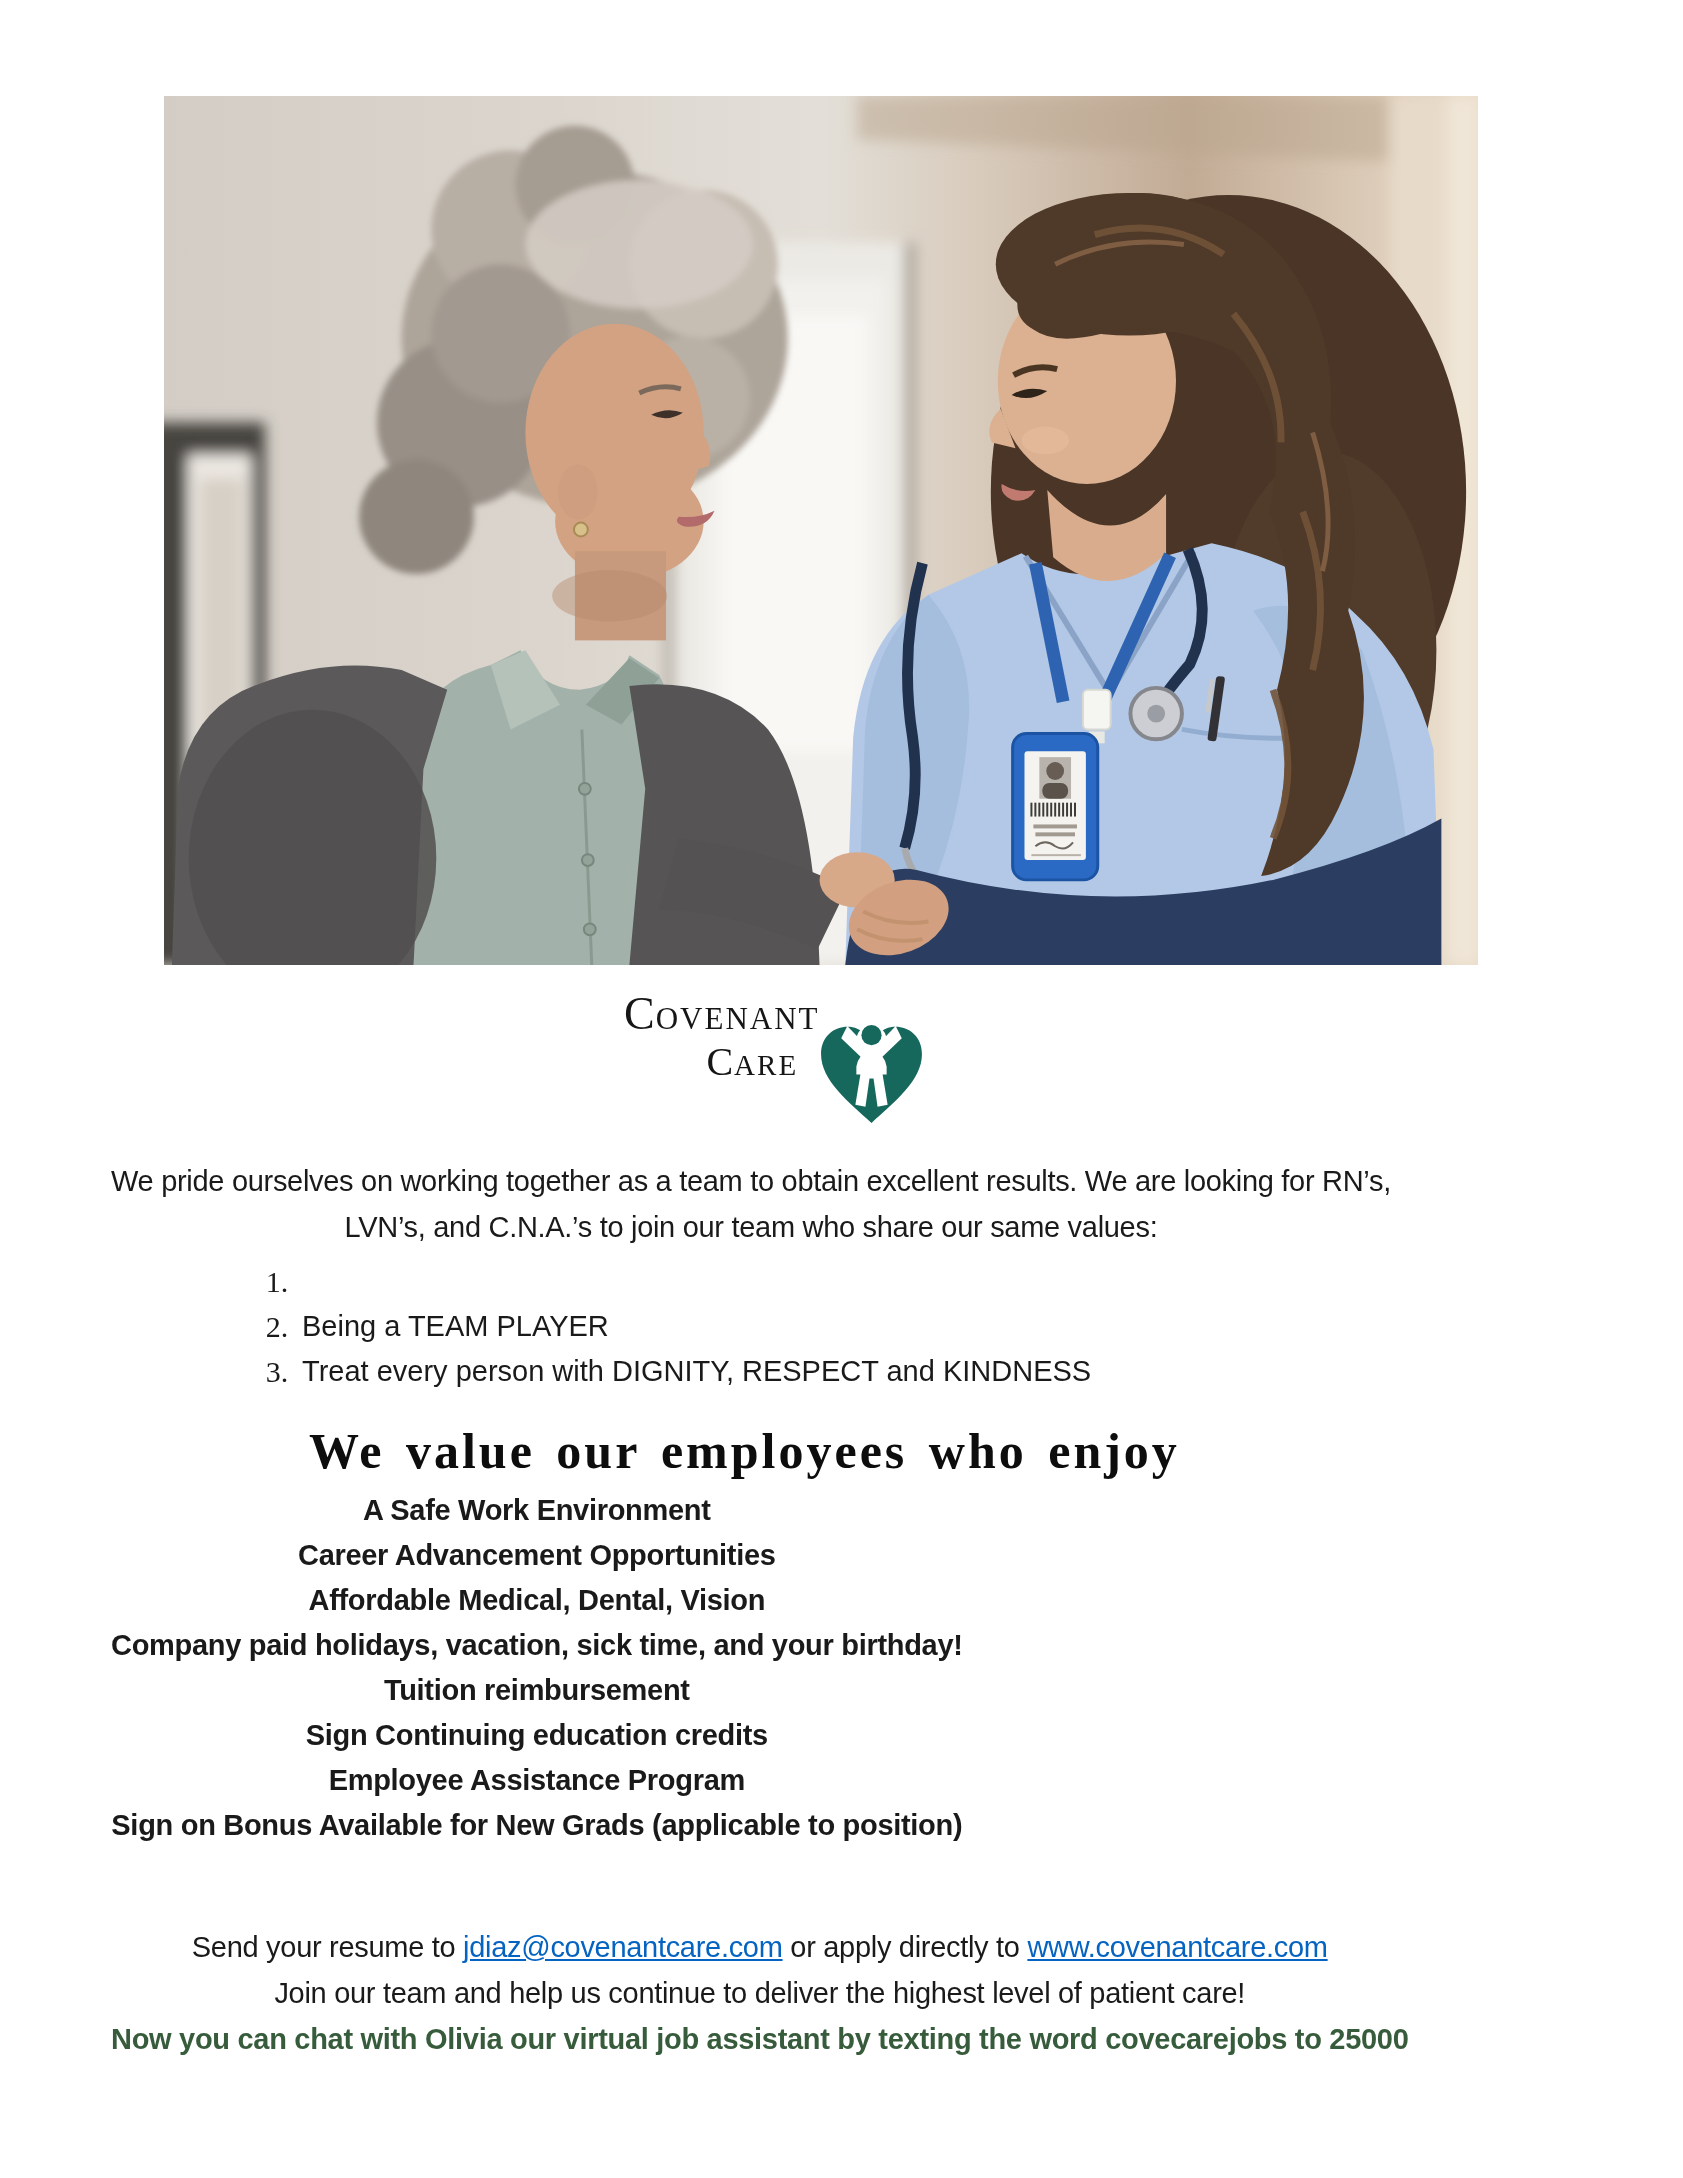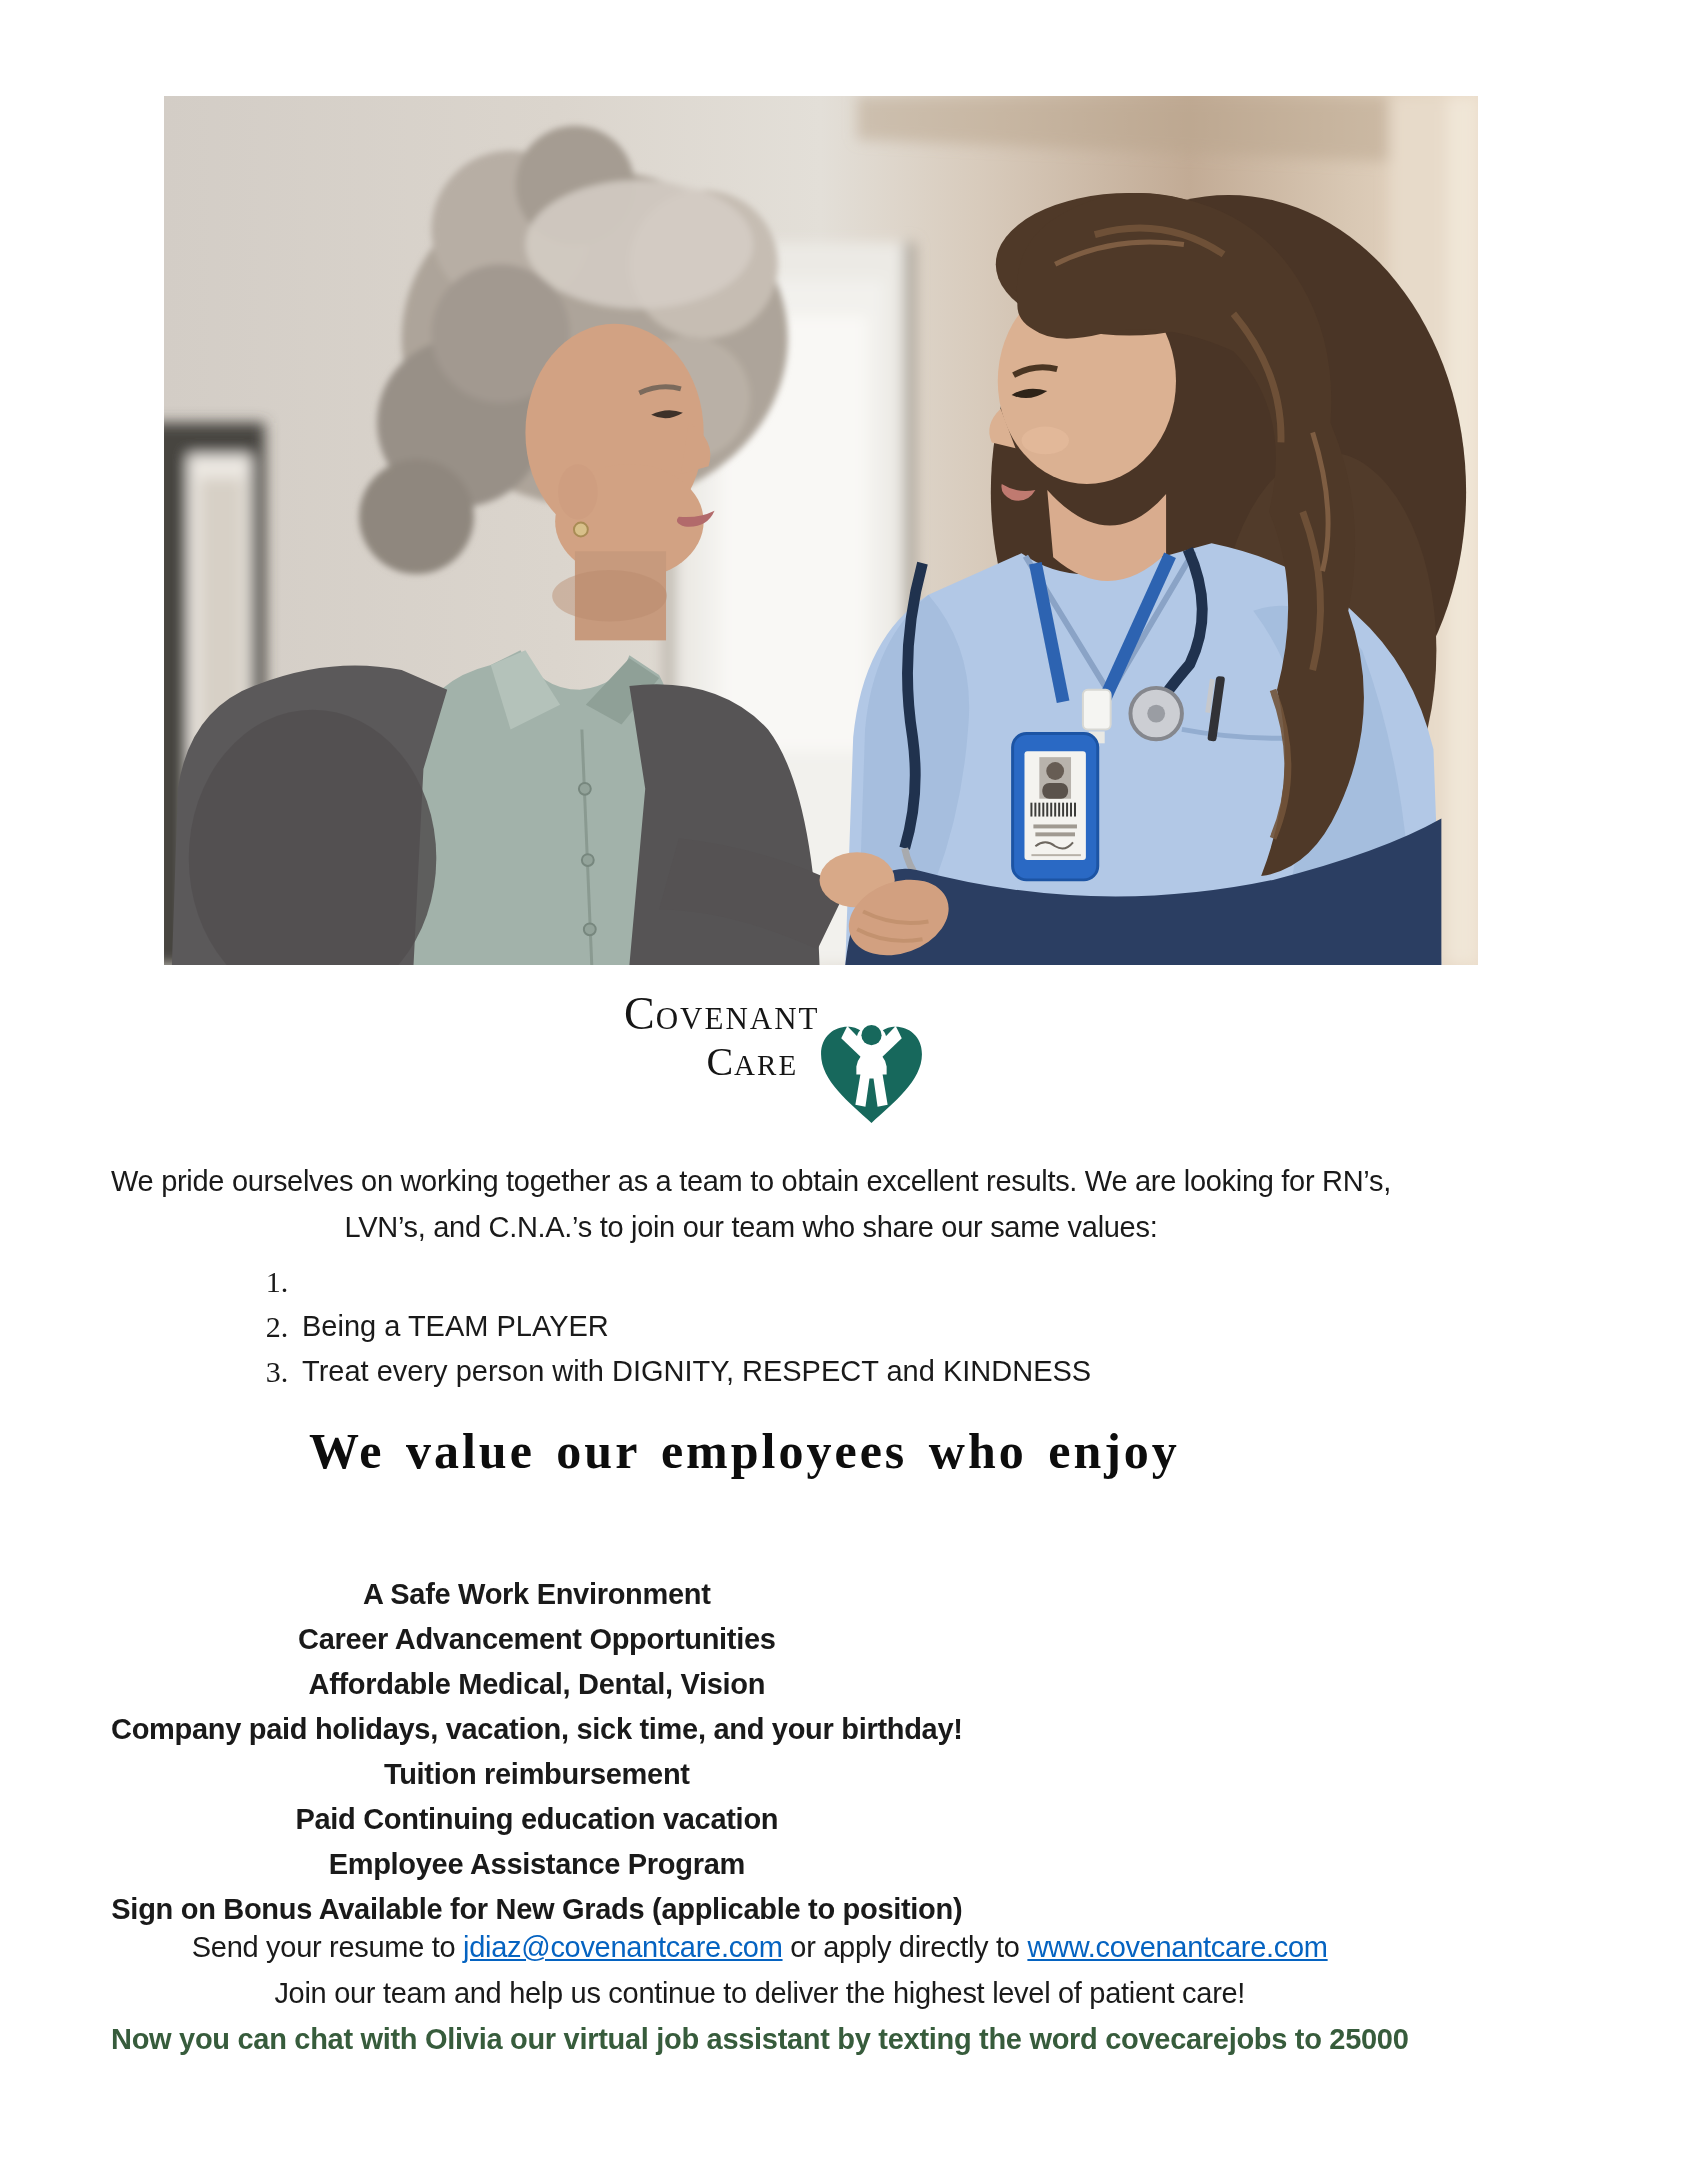--- a/index.html
+++ b/index.html
@@ -19,21 +19,21 @@
          letter-spacing:-0.3px;white-space:nowrap;}
   .b{font-weight:normal;}
   
   .values{position:absolute;left:252px;top:1259px;font-size:29px;line-height:45px;}
   .value-row{display:flex;white-space:nowrap;}
   .value-num{font-family:"Liberation Serif",serif;width:50px;font-size:30px;}
   
   .heading{position:absolute;left:309px;top:1422px;font-family:"Liberation Serif",serif;
            font-weight:bold;font-size:50px;letter-spacing:3px;word-spacing:6px;color:#0d0d0d;white-space:nowrap;}
   
-  .benefits{position:absolute;left:111px;top:1572px;font-size:29px;line-height:45px;
+  .benefits{position:absolute;left:111px;top:1488px;font-size:29px;line-height:45px;
             font-weight:bold;letter-spacing:-0.3px;white-space:nowrap;}
   
   .closing{position:absolute;left:111px;top:1924px;font-size:29px;line-height:46px;
            letter-spacing:-0.3px;white-space:nowrap;}
   .link{color:#0563C1;text-decoration:underline;cursor:pointer;}
   .green-note{color:#375C3C;font-weight:bold;}
 </style>
 </head>
 <body>
 
@@ -235,21 +235,21 @@
   </div>
 
   <div class="heading">We value our employees who enjoy</div>
 
   <div class="benefits">
     <div>A Safe Work Environment</div>
     <div>Career Advancement Opportunities</div>
     <div>Affordable Medical, Dental, Vision</div>
     <div>Company paid holidays, vacation, sick time, and your birthday!</div>
     <div>Tuition reimbursement</div>
-    <div>Paid Continuing education vacation</div>
+    <div>Sign Continuing education credits</div>
     <div>Employee Assistance Program</div>
     <div>Sign on Bonus Available for New Grads (applicable to position)</div>
   </div>
 
   <div class="closing">
     <div><span>Send your resume to </span><a class="link">jdiaz@covenantcare.com</a><span> or apply directly to </span><a class="link">www.covenantcare.com</a></div>
     <div>Join our team and help us continue to deliver the highest level of patient care!</div>
     <div class="green-note">Now you can chat with Olivia our virtual job assistant by texting the word covecarejobs to 25000</div>
   </div>
 

